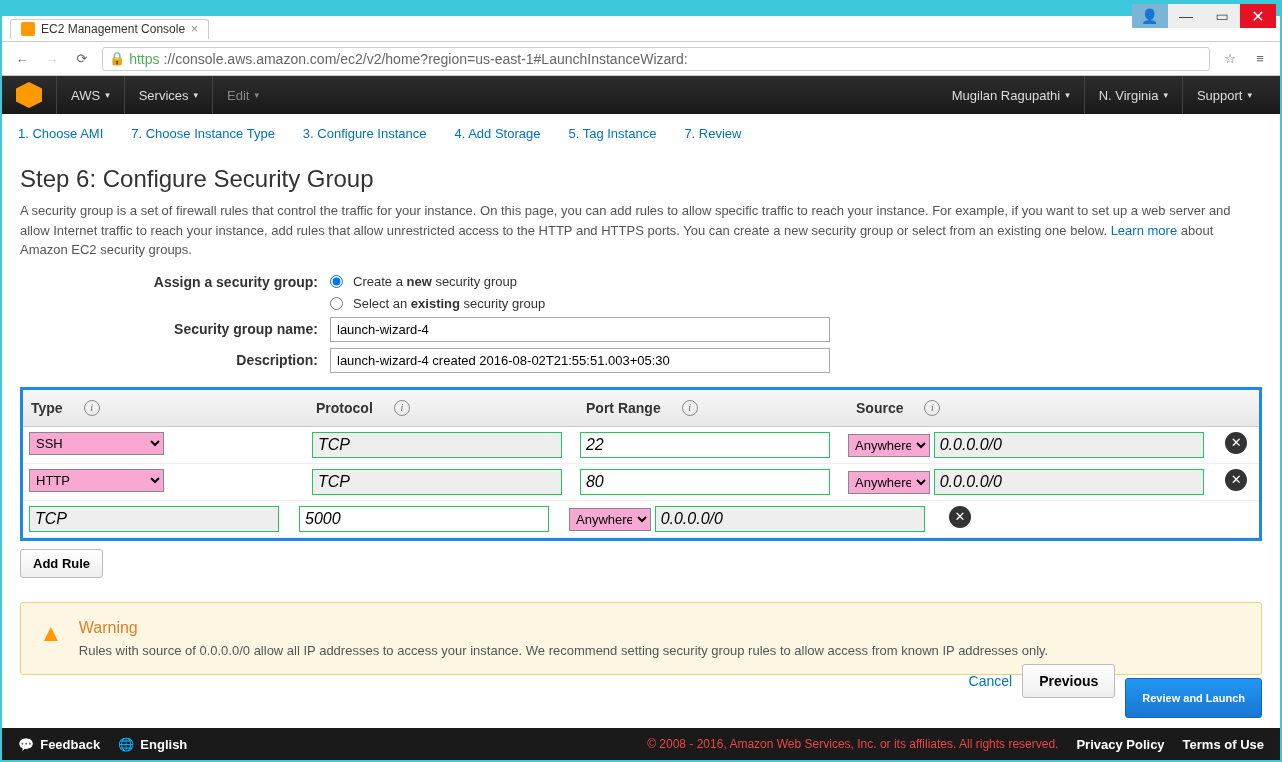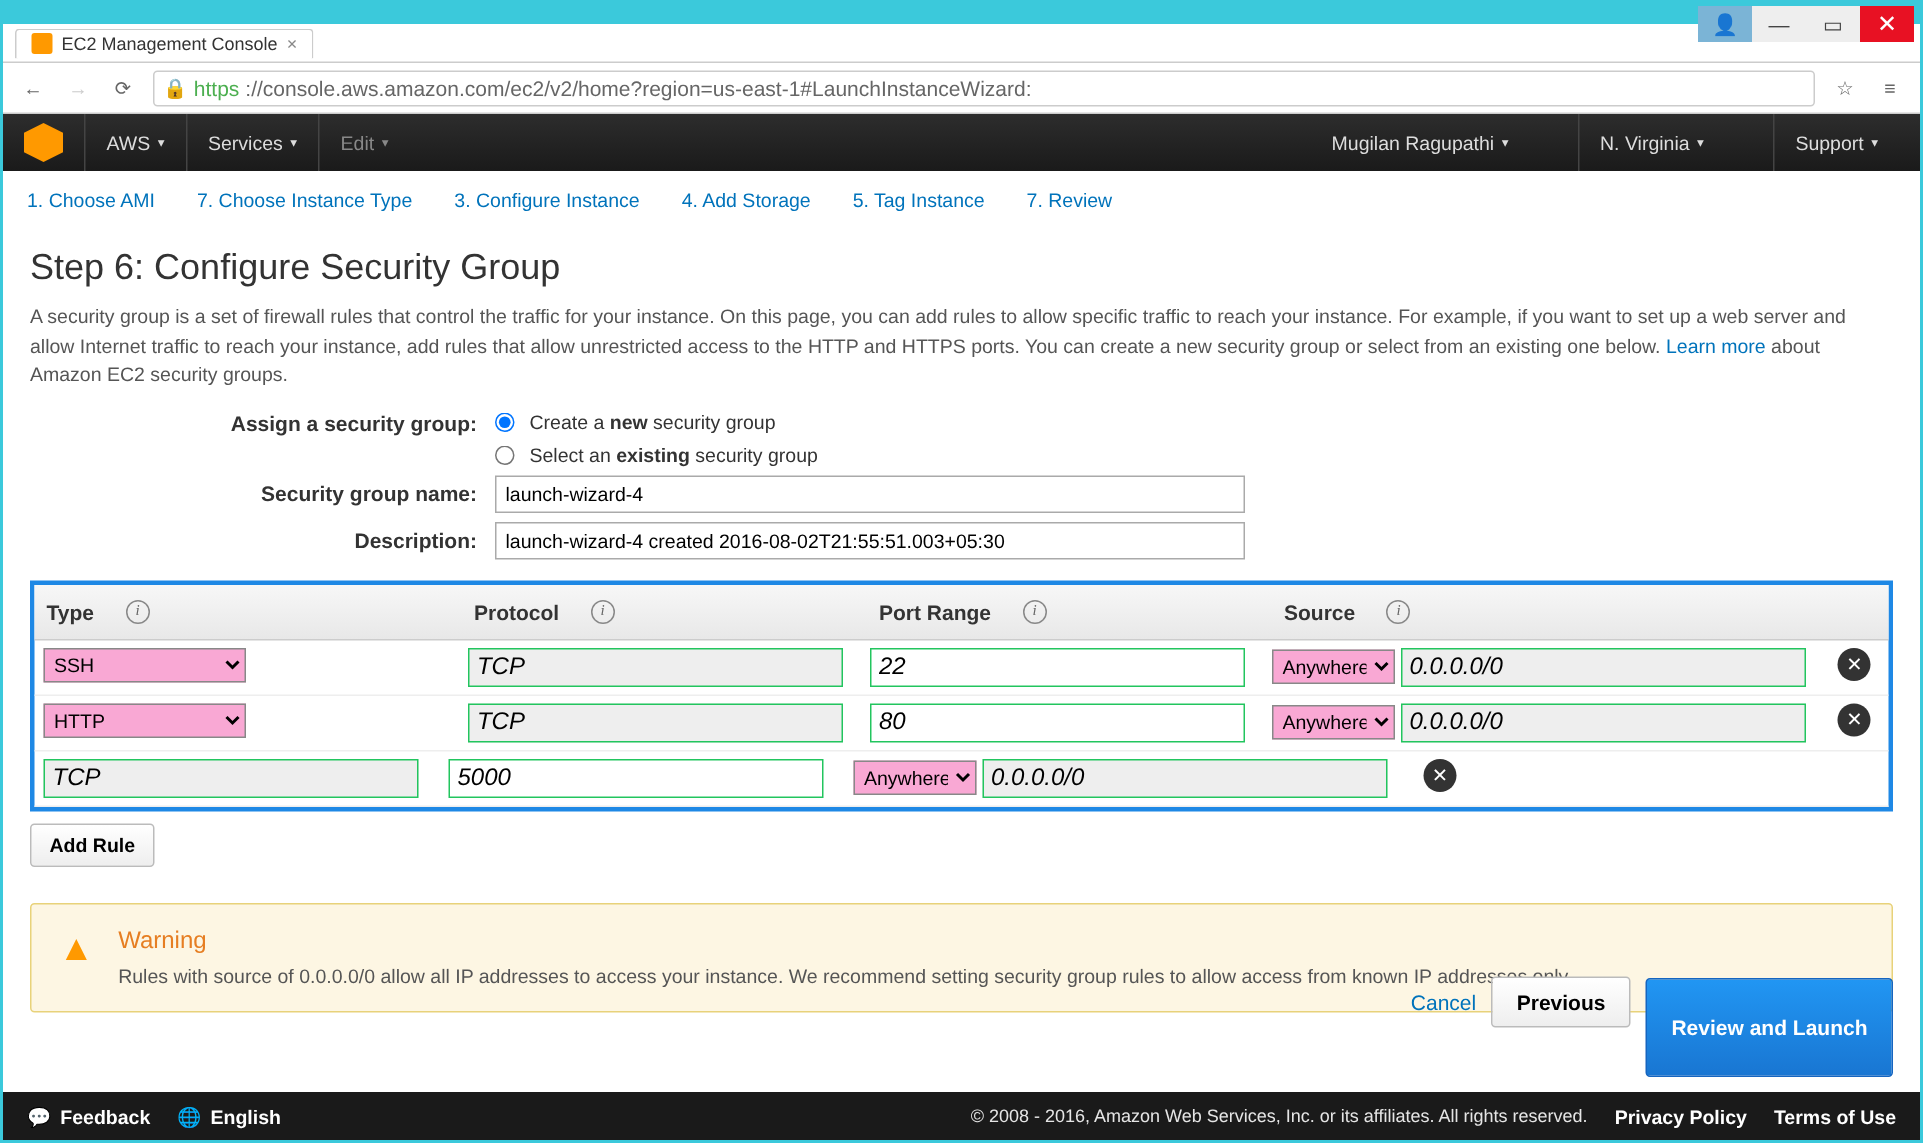--- a/index.html
+++ b/index.html
@@ -24,21 +24,21 @@
 .lock-icon { color: #4caf50; font-size: 13px; }
 .url-secure { color: #4caf50; }
 .url-rest { color: #666; }
 
 
 .aws-header { background: #232f3e; background: linear-gradient(#2d2d2d, #1a1a1a); height: 38px; display: flex; align-items: center; padding: 0 14px; color: #ddd; font-size: 13px; }
 .aws-logo { width: 26px; height: 26px; background: #f90; border-radius: 3px; margin-right: 14px; position: relative; clip-path: polygon(50% 0%, 100% 25%, 100% 75%, 50% 100%, 0% 75%, 0% 25%); }
 .aws-nav-item { padding: 0 14px; display: flex; align-items: center; gap: 5px; border-left: 1px solid #444; height: 38px; }
 .aws-nav-item:first-of-type { border-left: none; }
 .aws-nav-item.dim { color: #888; }
-.aws-header-right { margin-left: auto; display: flex; gap: 32px; }
+.aws-header-right { margin-left: auto; display: flex; }
 
 
 .wizard-tabs { padding: 12px 16px 0; display: flex; gap: 28px; font-size: 13px; }
 .wizard-tab { color: #0073bb; padding-bottom: 8px; cursor: pointer; }
 .wizard-tab.active { color: #444; font-weight: bold; border-bottom: 3px solid #f90; }
 
 
 .content { padding: 16px 18px; }
 h1 { font-size: 24px; font-weight: normal; color: #333; margin-bottom: 8px; }
 .desc { font-size: 13px; line-height: 1.5; color: #555; margin-bottom: 14px; }
@@ -76,28 +76,28 @@
 
 .warning-box { margin-top: 24px; border: 1px solid #e8d27a; background: #fdf6e3; border-radius: 3px; display: flex; padding: 16px 18px; gap: 16px; }
 .warn-icon { color: #f90; font-size: 24px; }
 .warn-title { color: #e67e22; font-size: 16px; margin-bottom: 6px; }
 .warn-text { font-size: 13px; color: #555; }
 
 
 .bottom-btns { position: absolute; bottom: 42px; right: 18px; display: flex; gap: 10px; align-items: center; }
 .btn-cancel { color: #0073bb; cursor: pointer; font-size: 14px; }
 .btn-prev { padding: 8px 16px; border: 1px solid #bbb; background: linear-gradient(#fff, #eee); border-radius: 3px; font-size: 14px; font-weight: bold; cursor: pointer; }
-.btn-launch { padding: 24px 16px; border: 1px solid #1565c0; background: linear-gradient(#2196f3, #1976d2); color: #fff; border-radius: 3px; font-size: 14px; font-weight: bold; cursor: pointer; margin-top: 34px; }
+.btn-launch { padding: 13px 16px; border: 1px solid #1565c0; background: linear-gradient(#2196f3, #1976d2); color: #fff; border-radius: 3px; font-size: 11px; font-weight: bold; cursor: pointer; margin-top: 34px; }
 
 
 .footer { position: absolute; bottom: 0; left: 0; right: 0; height: 32px; background: #1a1a1a; color: #ccc; display: flex; align-items: center; padding: 0 16px; font-size: 13px; }
 .footer-left { display: flex; gap: 18px; align-items: center; }
 .footer-item { display: flex; align-items: center; gap: 6px; color: #fff; font-weight: bold; }
 .footer-right { margin-left: auto; display: flex; gap: 18px; align-items: center; }
-.footer-copy { color: #e5e5e5; font-size: 12px; }
+.footer-copy { color: #ef4444; font-size: 12px; }
 .footer-link { color: #fff; font-weight: bold; }
 .caret { font-size: 9px; }
 </style>
 </head>
 <body>
 
 <div class="viewport">
   <div class="browser-top"></div>
   <div class="chrome-controls">
     <div class="chrome-btn chrome-acc">👤</div>

